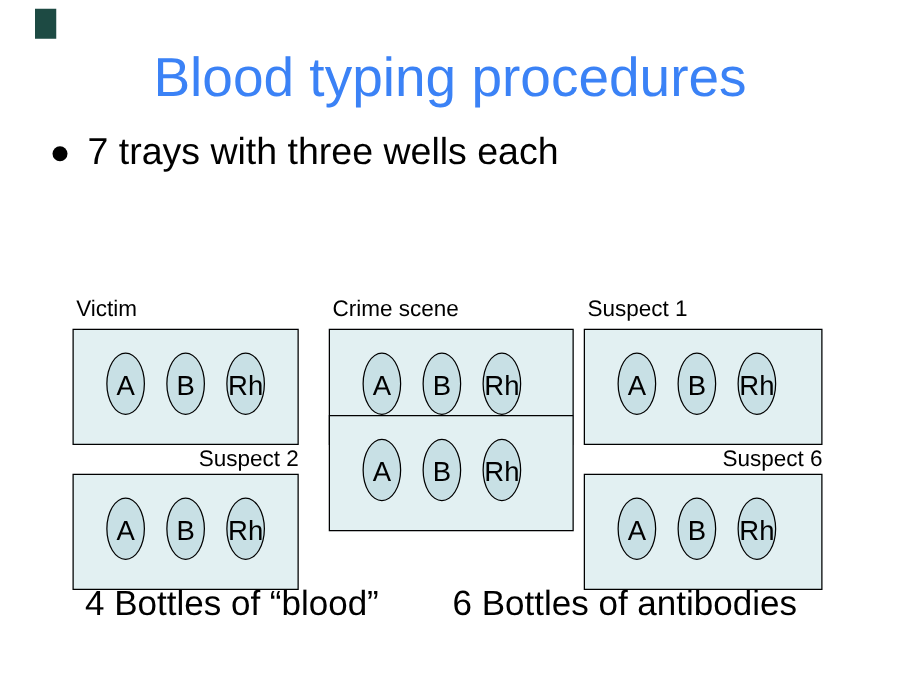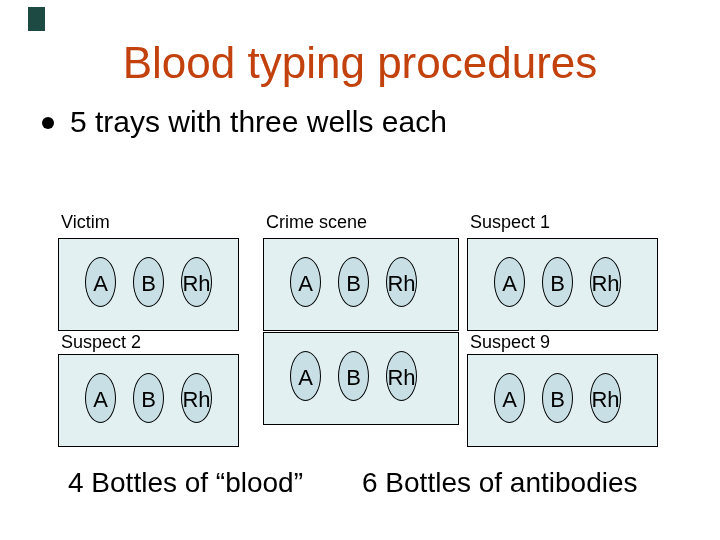--- a/index.html
+++ b/index.html
@@ -7,41 +7,42 @@
     width:720px;height:540px;position:relative;overflow:hidden;
     background:#ffffff;color:#000;
     font-family:"Liberation Sans", sans-serif;
   }
   .deco{
     position:absolute;left:28px;top:7px;width:17px;height:24px;
     background:#1d4a43;
   }
   .title{
     position:absolute;left:0;right:0;top:38px;
-    text-align:center;font-size:44px;line-height:1.15;color:#c2410c;
+    text-align:center;font-size:44px;line-height:1.15;color:#3b82f6;
     white-space:nowrap;
   }
   .bullet-line{
     position:absolute;left:42px;top:104px;
     display:flex;align-items:flex-start;
     font-size:30px;line-height:1.2;
   }
   .bullet-dot{
     width:12px;height:12px;border-radius:50%;background:#000;
     margin-top:13px;margin-right:16px;flex:0 0 auto;
   }
   .tray-group{position:absolute;}
   .c1{left:58px;width:181px;}
   .c2{left:263px;width:196px;}
   .c3{left:467px;width:191px;}
   .r1{top:212px;}
-  .r2{top:332px;}
+  .r2{top:332px;text-align:right;}
   .tray-label{
     font-size:18px;line-height:20px;height:20px;padding-left:3px;
     white-space:nowrap;
+    margin-top:25px;
   }
   .r1 .tray-label{margin-bottom:6px;}
   .r2 .tray-label{margin-bottom:2px;}
   .tray-box{
     height:93px;box-sizing:border-box;
     background:#e2f0f2;border:1px solid #000;
     display:flex;align-items:flex-start;
     padding-left:26px;gap:17px;
   }
   .well{
@@ -62,21 +63,21 @@
 </style>
 </head>
 <body>
 
 <div class="deco"></div>
 
 <div class="title">Blood typing procedures</div>
 
 <div class="bullet-line">
   <span class="bullet-dot"></span>
-  <span class="bullet-text">5 trays with three wells each</span>
+  <span class="bullet-text">7 trays with three wells each</span>
 </div>
 
 <div class="tray-group c1 r1">
   <div class="tray-label">Victim</div>
   <div class="tray-box">
     <div class="well">
         <span class="well-label">A</span>
       </div>
     <div class="well">
         <span class="well-label">B</span>
@@ -140,21 +141,21 @@
     <div class="well">
         <span class="well-label">B</span>
       </div>
     <div class="well">
         <span class="well-label">Rh</span>
       </div>
   </div>
 </div>
 
 <div class="tray-group c3 r2">
-  <div class="tray-label">Suspect 9</div>
+  <div class="tray-label">Suspect 6</div>
   <div class="tray-box">
     <div class="well">
         <span class="well-label">A</span>
       </div>
     <div class="well">
         <span class="well-label">B</span>
       </div>
     <div class="well">
         <span class="well-label">Rh</span>
       </div>

